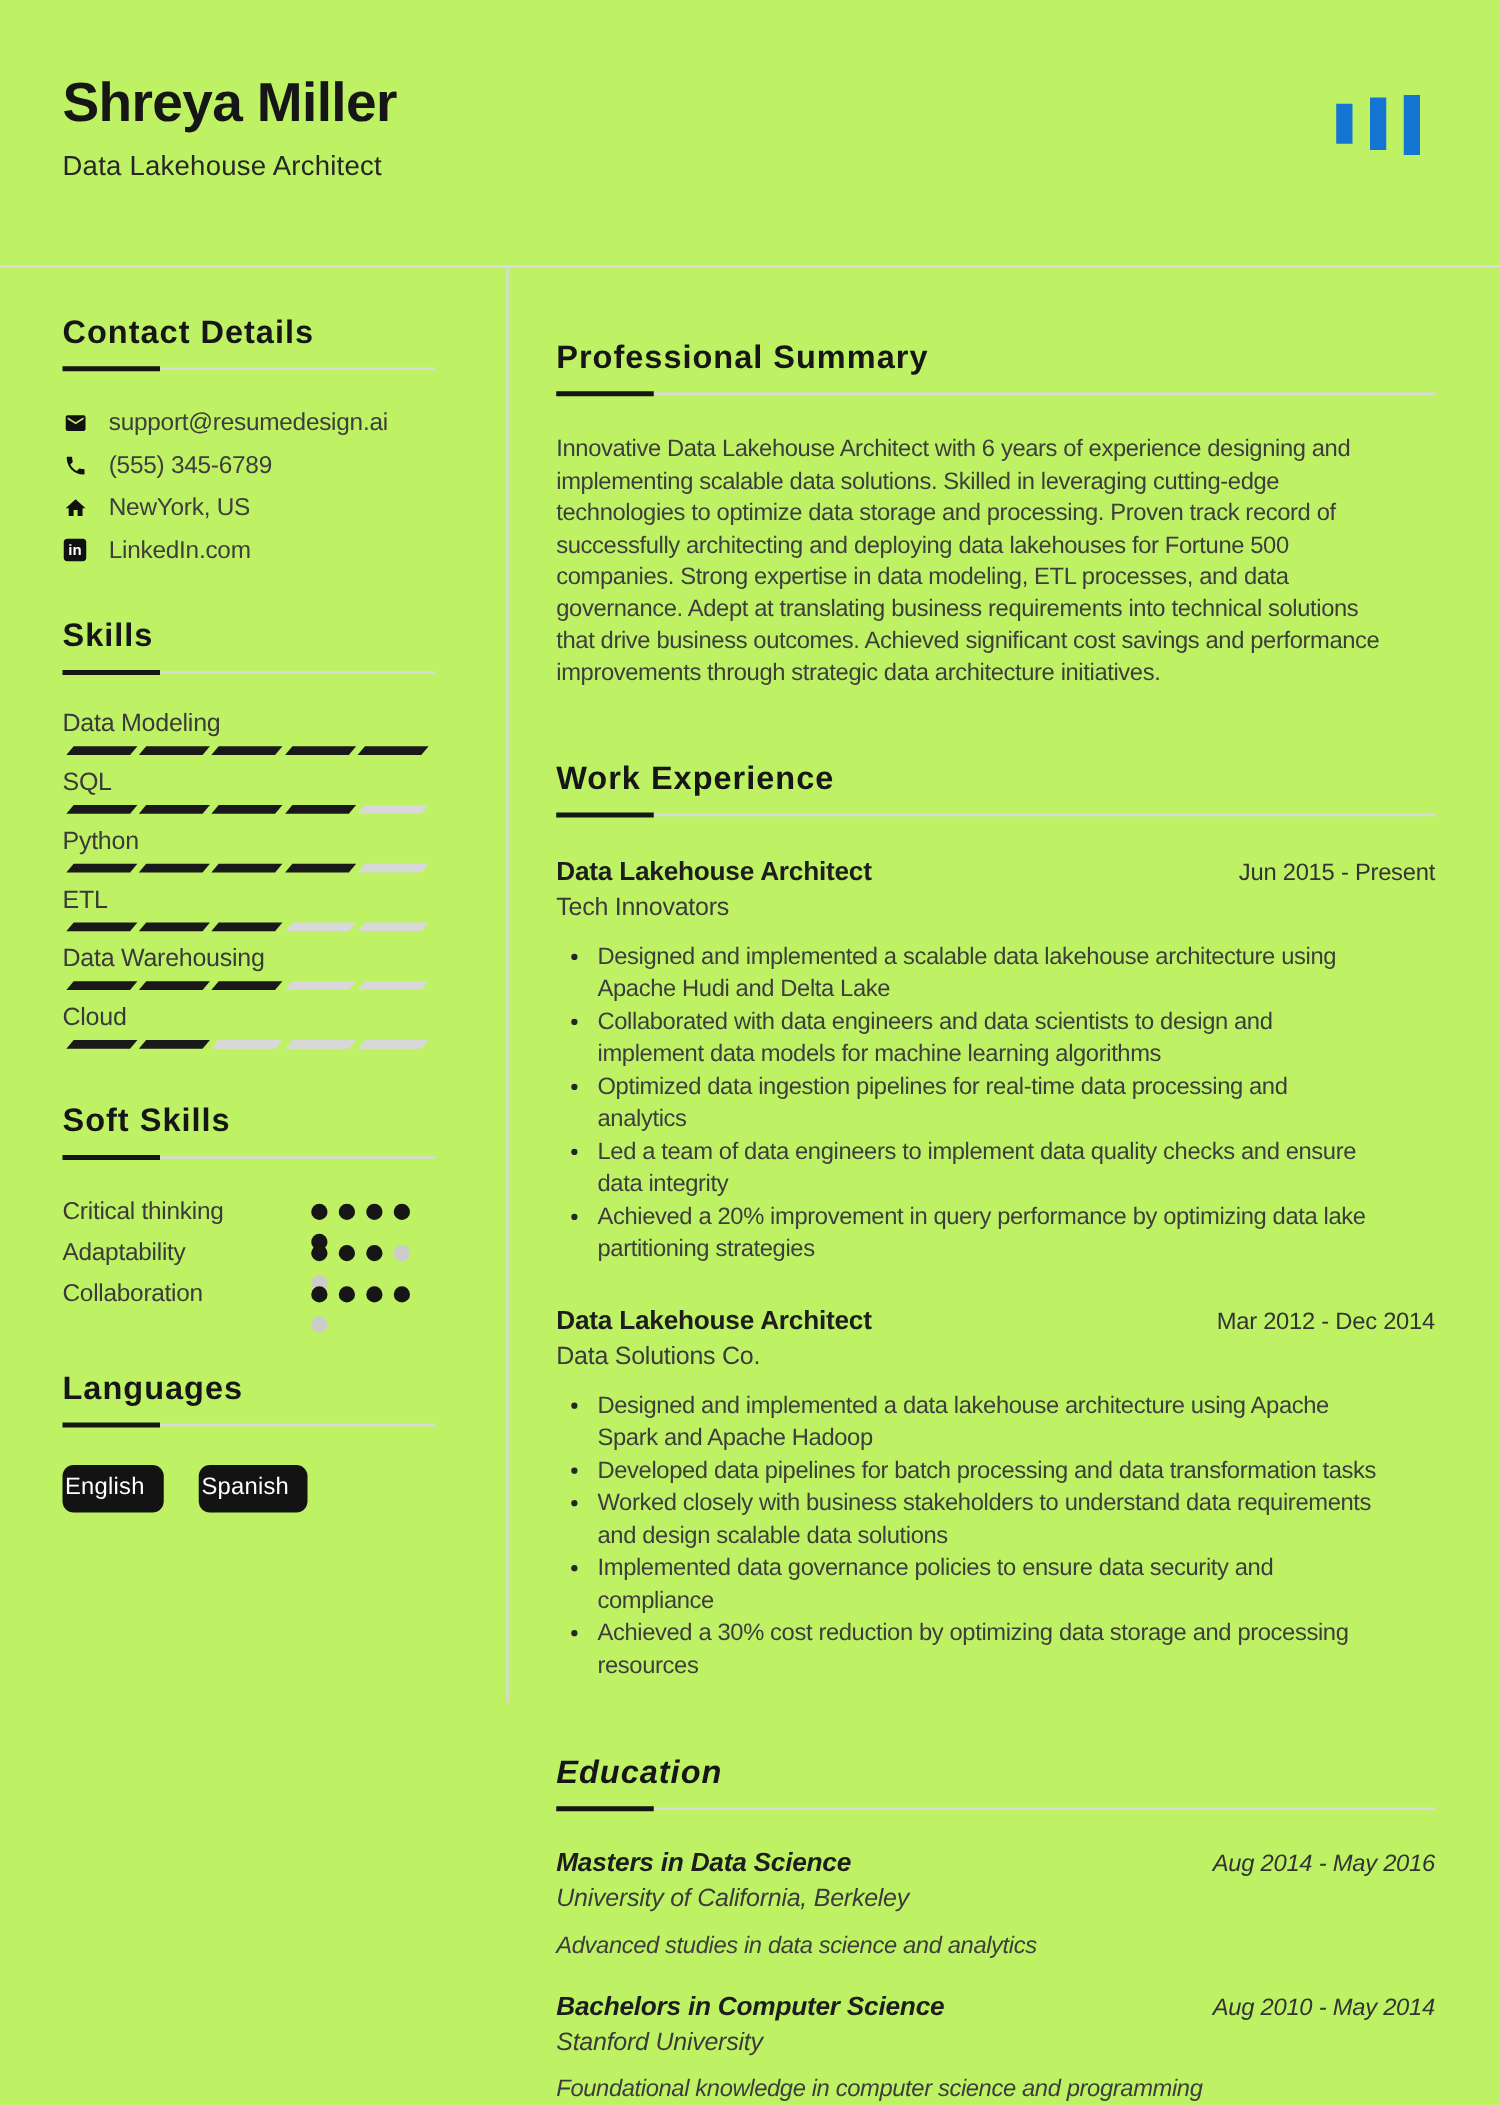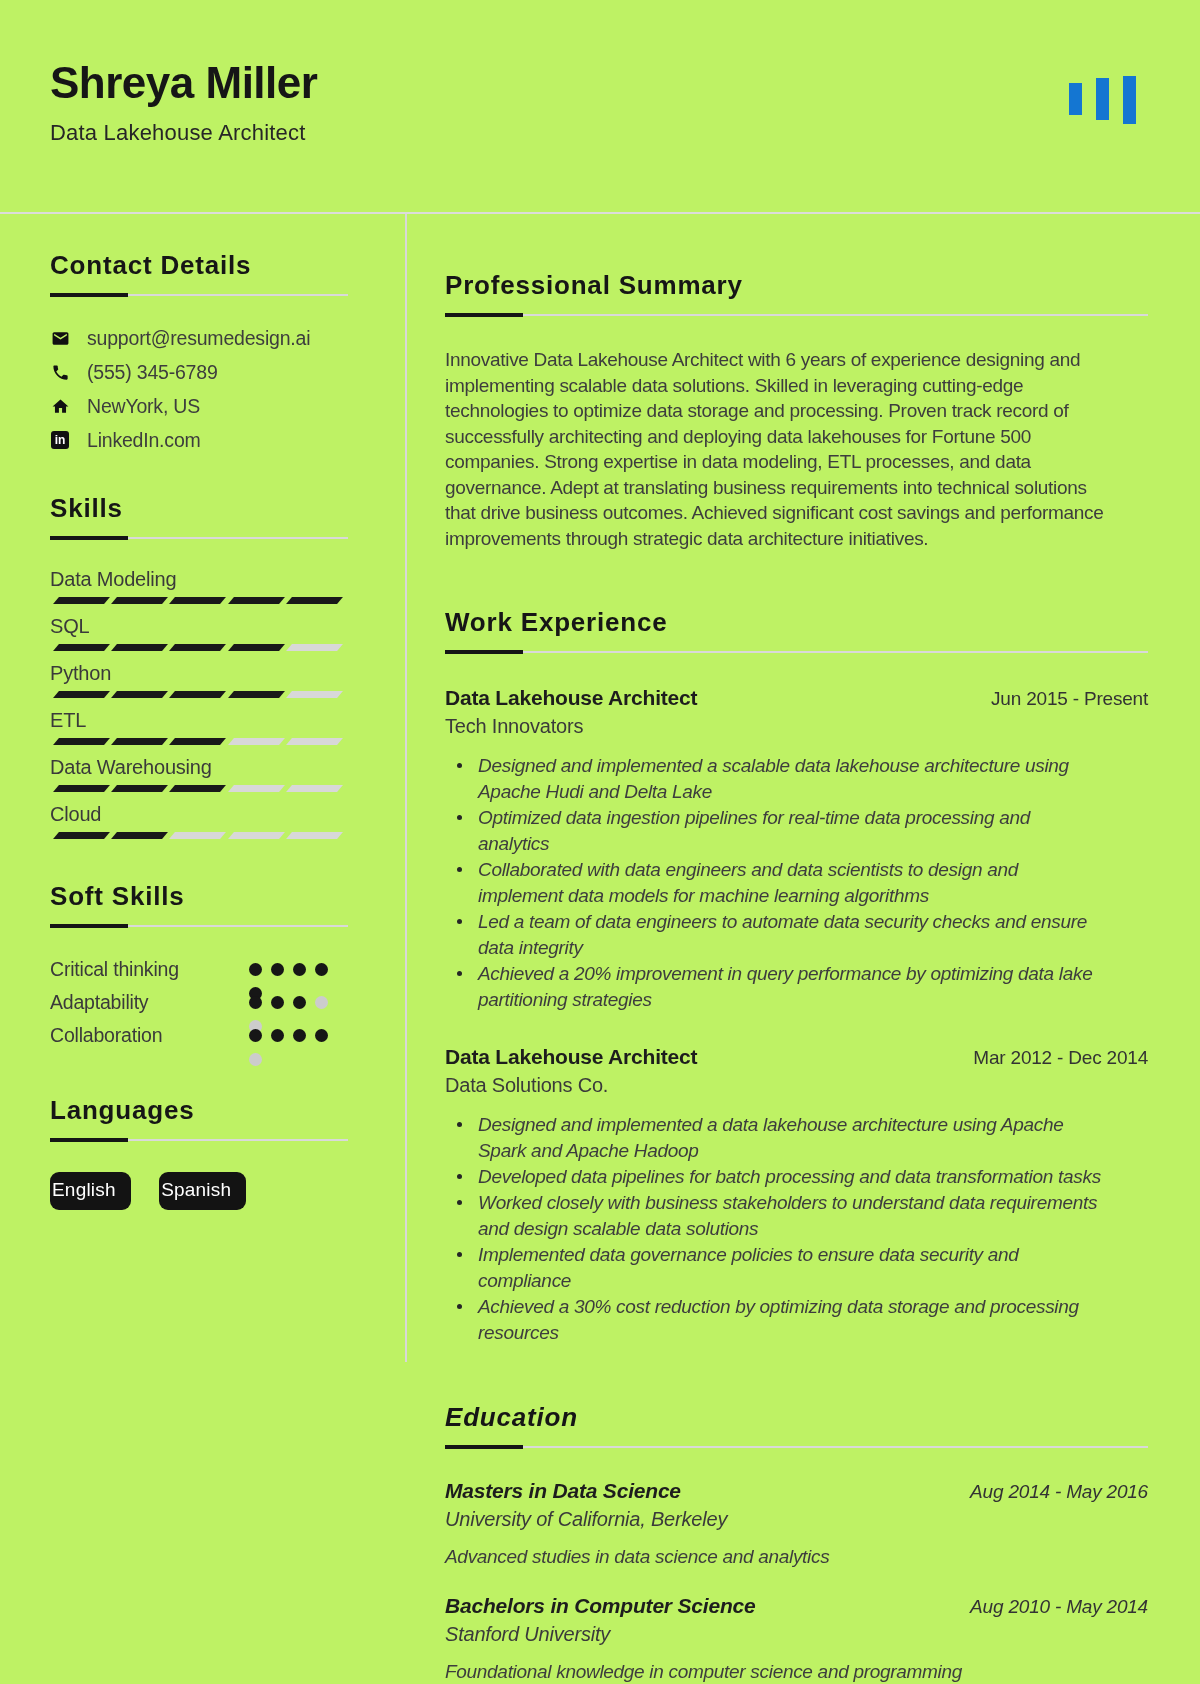--- a/index.html
+++ b/index.html
@@ -71,21 +71,21 @@
                 max-width:665px;letter-spacing:-0.3px;}
   .sec-experience{margin-top:56px;}
   .sec-education{margin-top:56px;font-style:italic;}
   .job{margin-top:32px;}
   .row-head{display:flex;justify-content:space-between;align-items:baseline;}
   .job-title{font-size:21px;font-weight:bold;color:#1d1d1d;letter-spacing:-0.2px;}
   .dates{font-size:19px;color:#333;white-space:nowrap;letter-spacing:-0.2px;}
   .company{font-size:20px;color:#3a3a3a;margin-top:5px;letter-spacing:-0.2px;}
   .bullets{list-style:none;margin:15px 0 0 0;padding:0;max-width:660px;}
   .bullets li{position:relative;padding-left:33px;font-size:19px;line-height:26px;
-              color:#3d3d3d;letter-spacing:-0.3px;font-style:italic;}
+              color:#3d3d3d;letter-spacing:-0.3px;}
   .bullets li::before{content:'';position:absolute;left:12px;top:10px;width:5px;height:5px;
                       border-radius:50%;background:#262626;}
   .degree{margin-top:30px;}
   .degree + .degree{margin-top:26px;}
   .school{font-size:20px;color:#3a3a3a;margin-top:5px;letter-spacing:-0.2px;}
   .degree-desc{font-size:19px;color:#3d3d3d;margin-top:15px;letter-spacing:-0.3px;}
 </style>
 </head>
 <body>
 
@@ -280,23 +280,23 @@
         <div class="rule"></div>
         <div id="jobs-list">
   <div class="job">
     <div class="row-head">
       <span class="job-title">Data Lakehouse Architect</span>
       <span class="dates">Jun 2015 - Present</span>
     </div>
     <div class="company">Tech Innovators</div>
     <ul class="bullets">
                 <li>Designed and implemented a scalable data lakehouse architecture using Apache Hudi and Delta Lake</li>
+                <li>Collaborated with data engineers and data scientists to design and implement data models for machine learning algorithms</li>
                 <li>Optimized data ingestion pipelines for real-time data processing and analytics</li>
-                <li>Collaborated with data engineers and data scientists to design and implement data models for machine learning algorithms</li>
-                <li>Led a team of data engineers to automate data security checks and ensure data integrity</li>
+                <li>Led a team of data engineers to implement data quality checks and ensure data integrity</li>
                 <li>Achieved a 20% improvement in query performance by optimizing data lake partitioning strategies</li>
               </ul>
   </div>
 
   <div class="job">
     <div class="row-head">
       <span class="job-title">Data Lakehouse Architect</span>
       <span class="dates">Mar 2012 - Dec 2014</span>
     </div>
     <div class="company">Data Solutions Co.</div>

